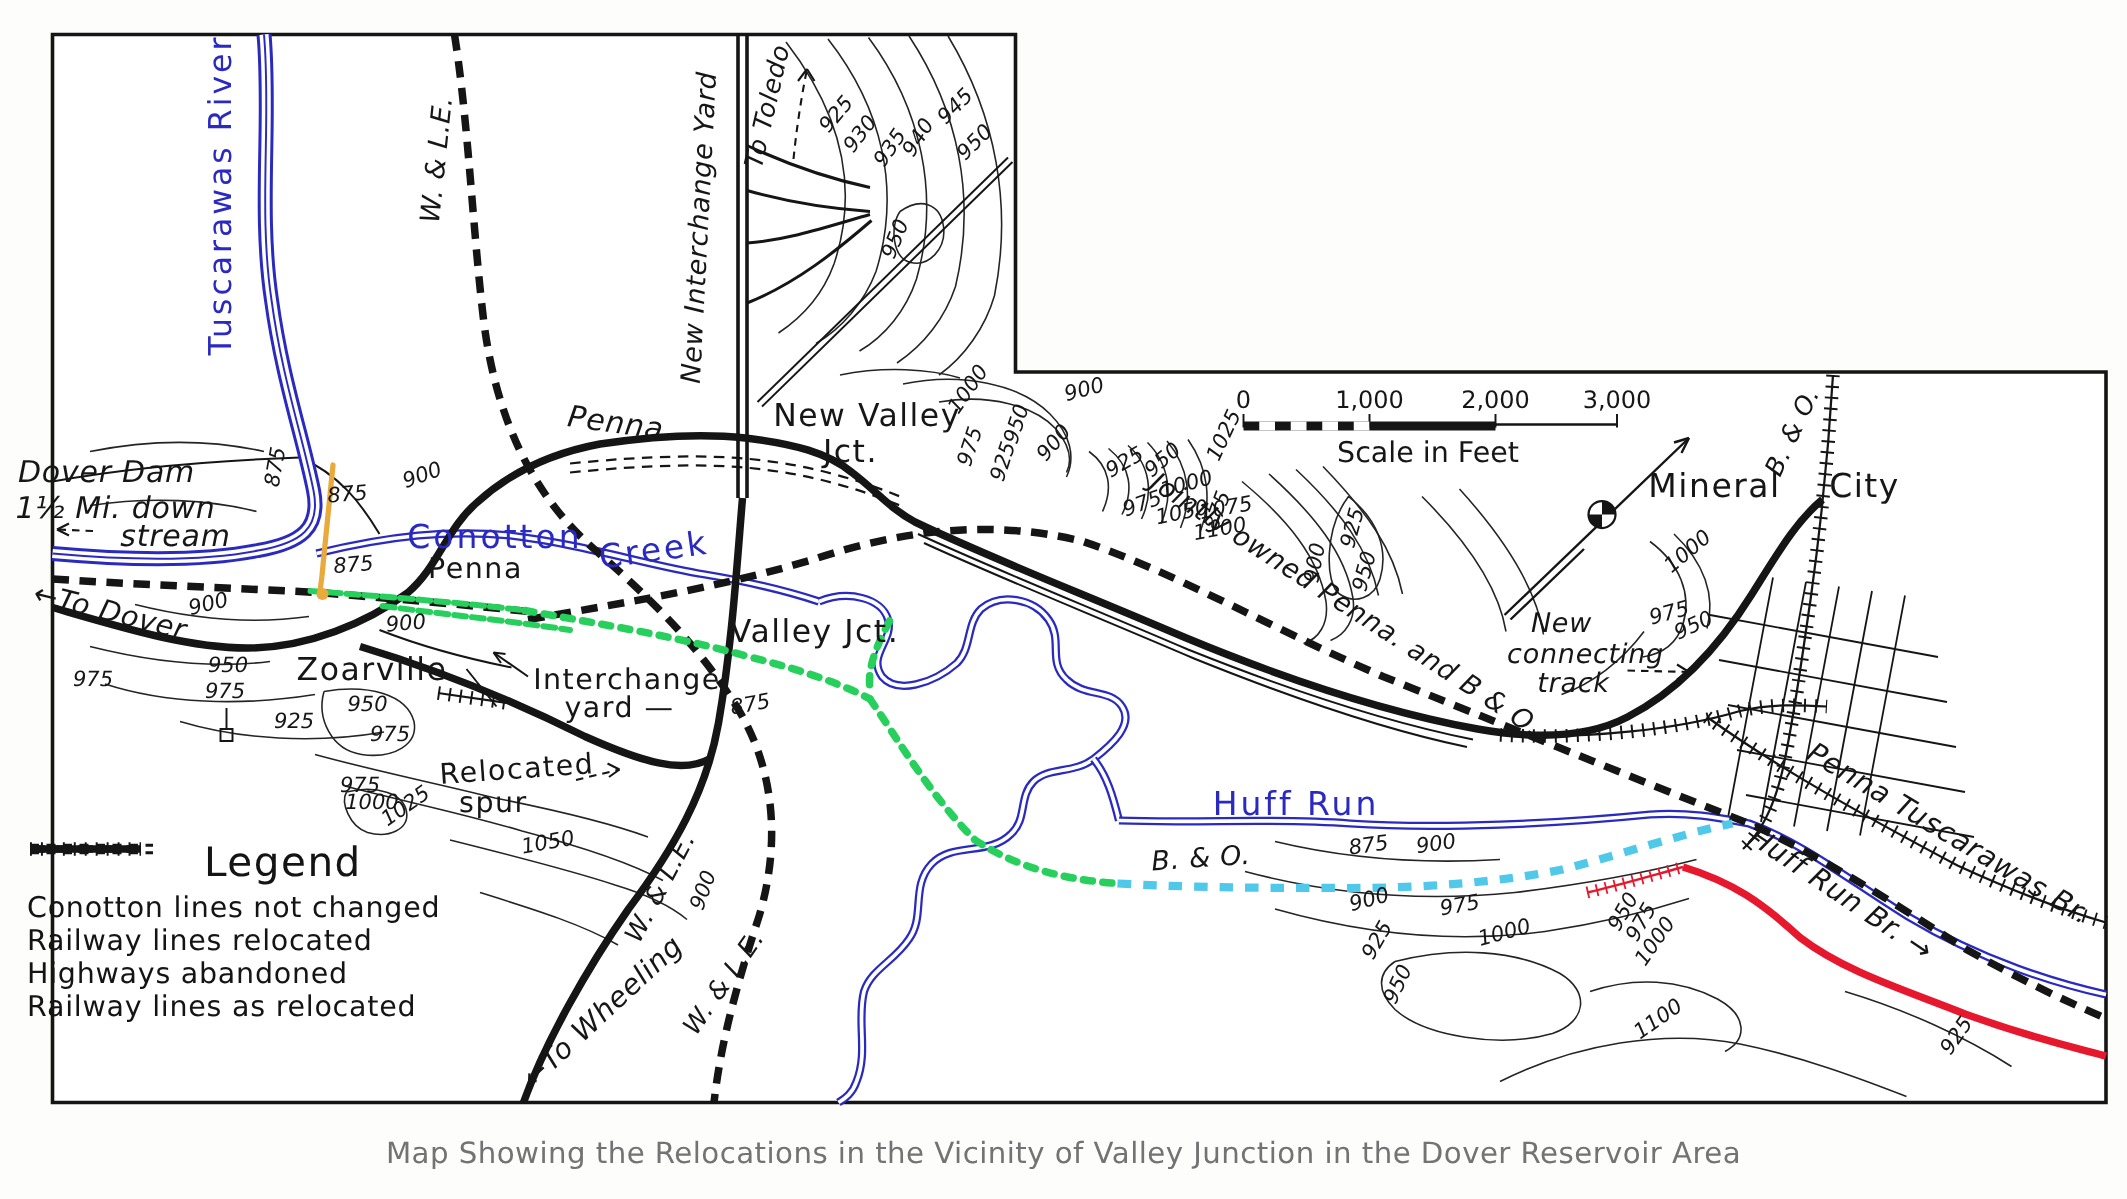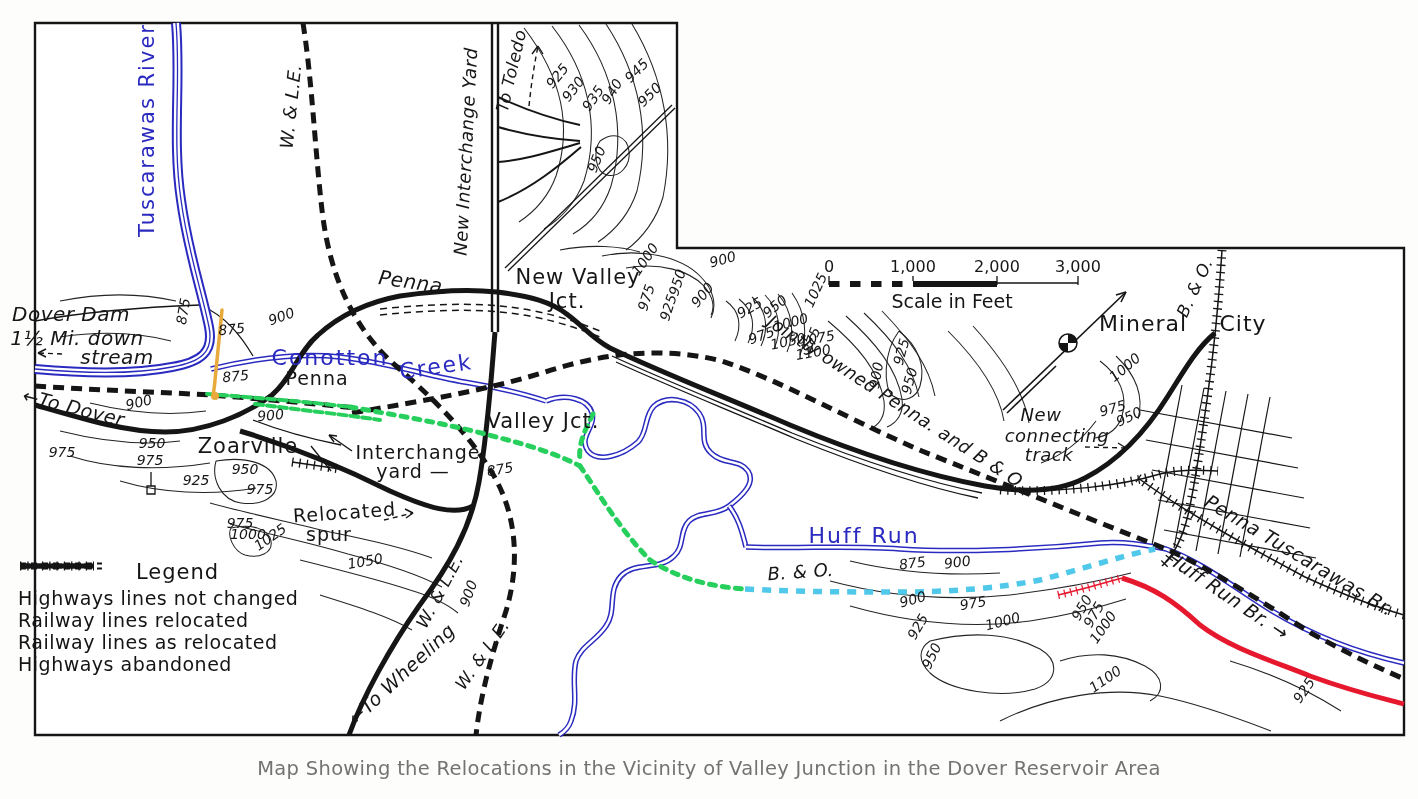--- a/index.html
+++ b/index.html
@@ -25,21 +25,21 @@
   .orange{stroke:var(--crossing_orange);stroke-width:3.5;fill:none;stroke-linecap:round;}
   .arrow{stroke:#151515;stroke-width:1.4;fill:none;}
   .arrdash{stroke:#151515;stroke-width:1.4;stroke-dasharray:5 4;fill:none;}
   .lbl{font-family:"DejaVu Sans",sans-serif;text-anchor:middle;}
   .place{fill:#161616;letter-spacing:1px;}
   .water{fill:var(--water);letter-spacing:2px;}
   .rail{fill:#161616;font-style:italic;letter-spacing:.5px;}
   .contour-lbl{fill:#161616;font-style:italic;}
   .scaletxt{fill:#161616;text-anchor:middle;}
   .legend{position:absolute;left:18px;top:560px;color:#141414;}
-  .legend-title{font-size:21px;margin:0 0 3px 118px;letter-spacing:1px;}
+  .legend-title{font-size:27px;margin:0 0 3px 118px;letter-spacing:1px;}
   .legend-row{display:flex;align-items:center;gap:10px;font-size:19px;height:21px;margin-bottom:1px;white-space:nowrap;letter-spacing:.5px;}
   .caption{position:absolute;left:0;top:757px;width:100%;text-align:center;font-size:19.5px;color:#737373;letter-spacing:.3px;}
 </style>
 </head>
 <body>
 
 <div id="stage">
 
 <svg id="map-svg" width="1418" height="799" viewBox="0 0 1418 799">
 
@@ -315,41 +315,41 @@
         <text x="1108" y="683" transform="rotate(-35 1108 683)" class="lbl contour-lbl" font-size="14">1100</text>
         <text x="1308" y="693" transform="rotate(-55 1308 693)" class="lbl contour-lbl" font-size="14">925</text>
         <text x="1224" y="601" transform="rotate(34 1224 601)" class="lbl rail" font-size="19">Huff Run Br. →</text>
         <text x="1296" y="561" transform="rotate(31 1296 561)" class="lbl rail" font-size="19">Penna Tuscarawas Br.</text>
       </g>
 </svg>
 
   <div class="legend">
     <div class="legend-title">Legend</div>
     <div class="legend-row">
-      <span>Highways lines not changed</span>
+      <span>Conotton lines not changed</span>
       <svg width="78" height="12">
         <path d="M2,6 L76,6" stroke="#151515" stroke-width="9" stroke-dasharray="1.3 6" fill="none"></path>
         <path d="M2,6 L76,6" stroke="#151515" stroke-width="1.5" fill="none"></path>
       </svg>
     </div>
     <div class="legend-row">
       <span>Railway lines relocated</span>
       <svg width="78" height="12">
         <path d="M2,6 L76,6" stroke="#151515" stroke-width="5" stroke-dasharray="10 6" fill="none"></path>
       </svg>
     </div>
     <div class="legend-row">
-      <span>Railway lines as relocated</span>
-      <svg width="70" height="12">
-        <path d="M2,6 L68,6" stroke="#151515" stroke-width="5" fill="none"></path>
-      </svg>
-    </div>
-    <div class="legend-row">
       <span>Highways abandoned</span>
       <svg width="86" height="12">
         <path d="M2,3.5 L84,3.5" stroke="#151515" stroke-width="2" stroke-dasharray="6 5" fill="none"></path>
         <path d="M2,8.5 L84,8.5" stroke="#151515" stroke-width="2" stroke-dasharray="6 5" fill="none"></path>
       </svg>
     </div>
+    <div class="legend-row">
+      <span>Railway lines as relocated</span>
+      <svg width="70" height="12">
+        <path d="M2,6 L68,6" stroke="#151515" stroke-width="5" fill="none"></path>
+      </svg>
+    </div>
   </div>
 
   <div class="caption">Map Showing the Relocations in the Vicinity of Valley Junction in the Dover Reservoir Area</div>
 </div>
 
 </body></html>

